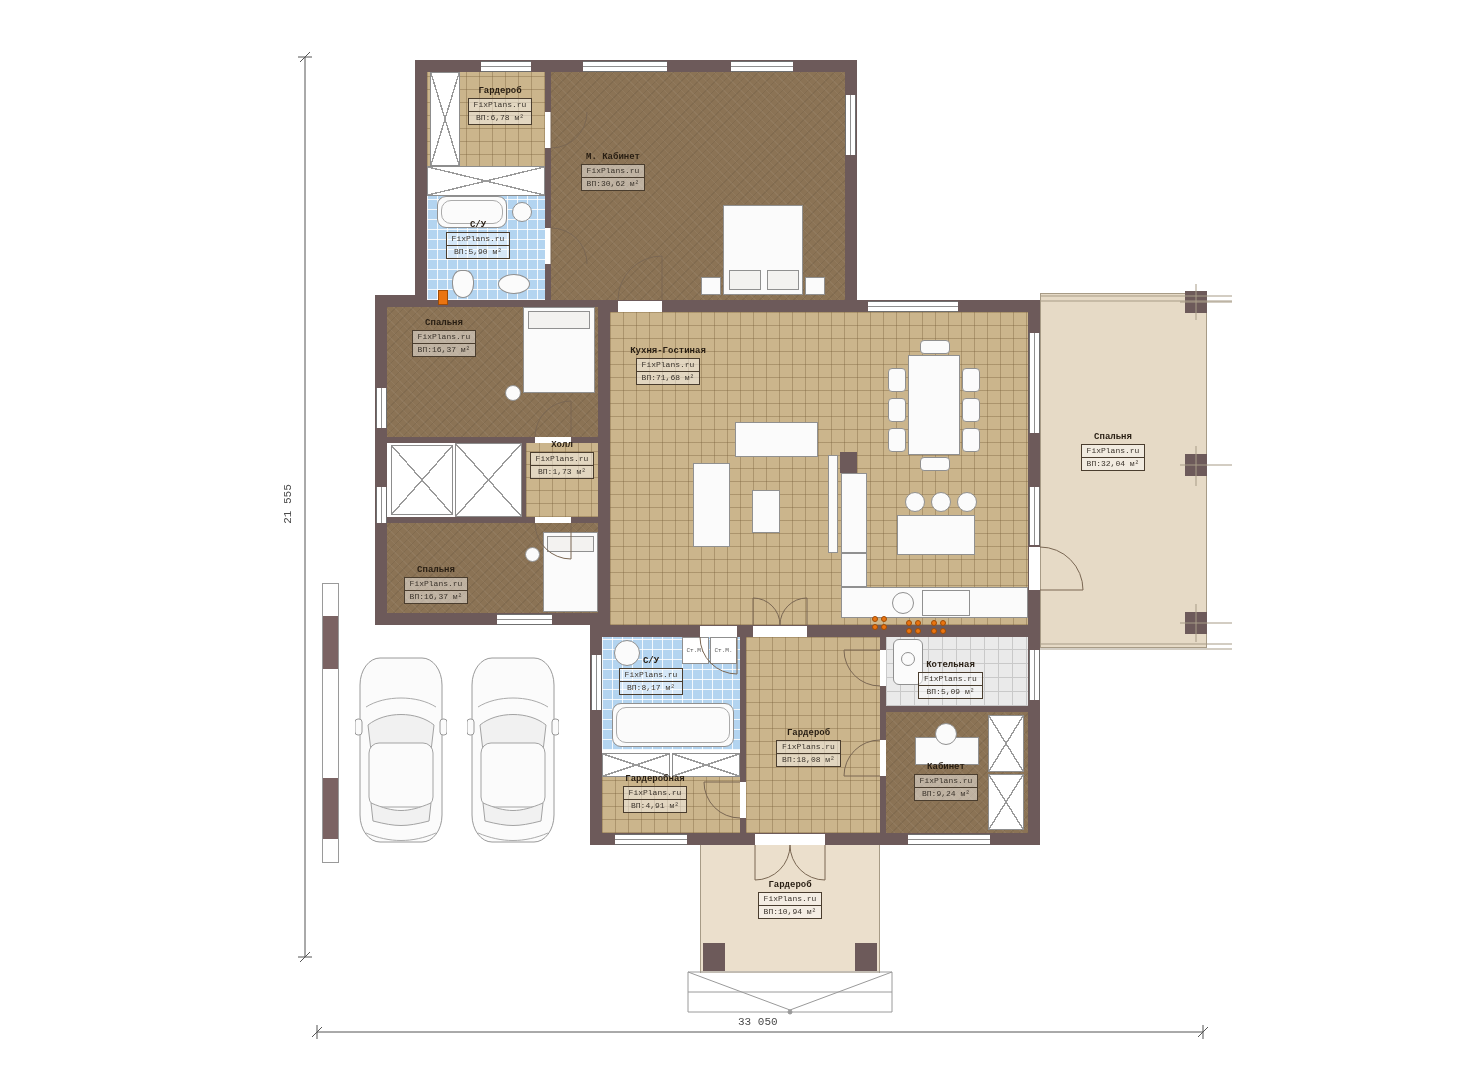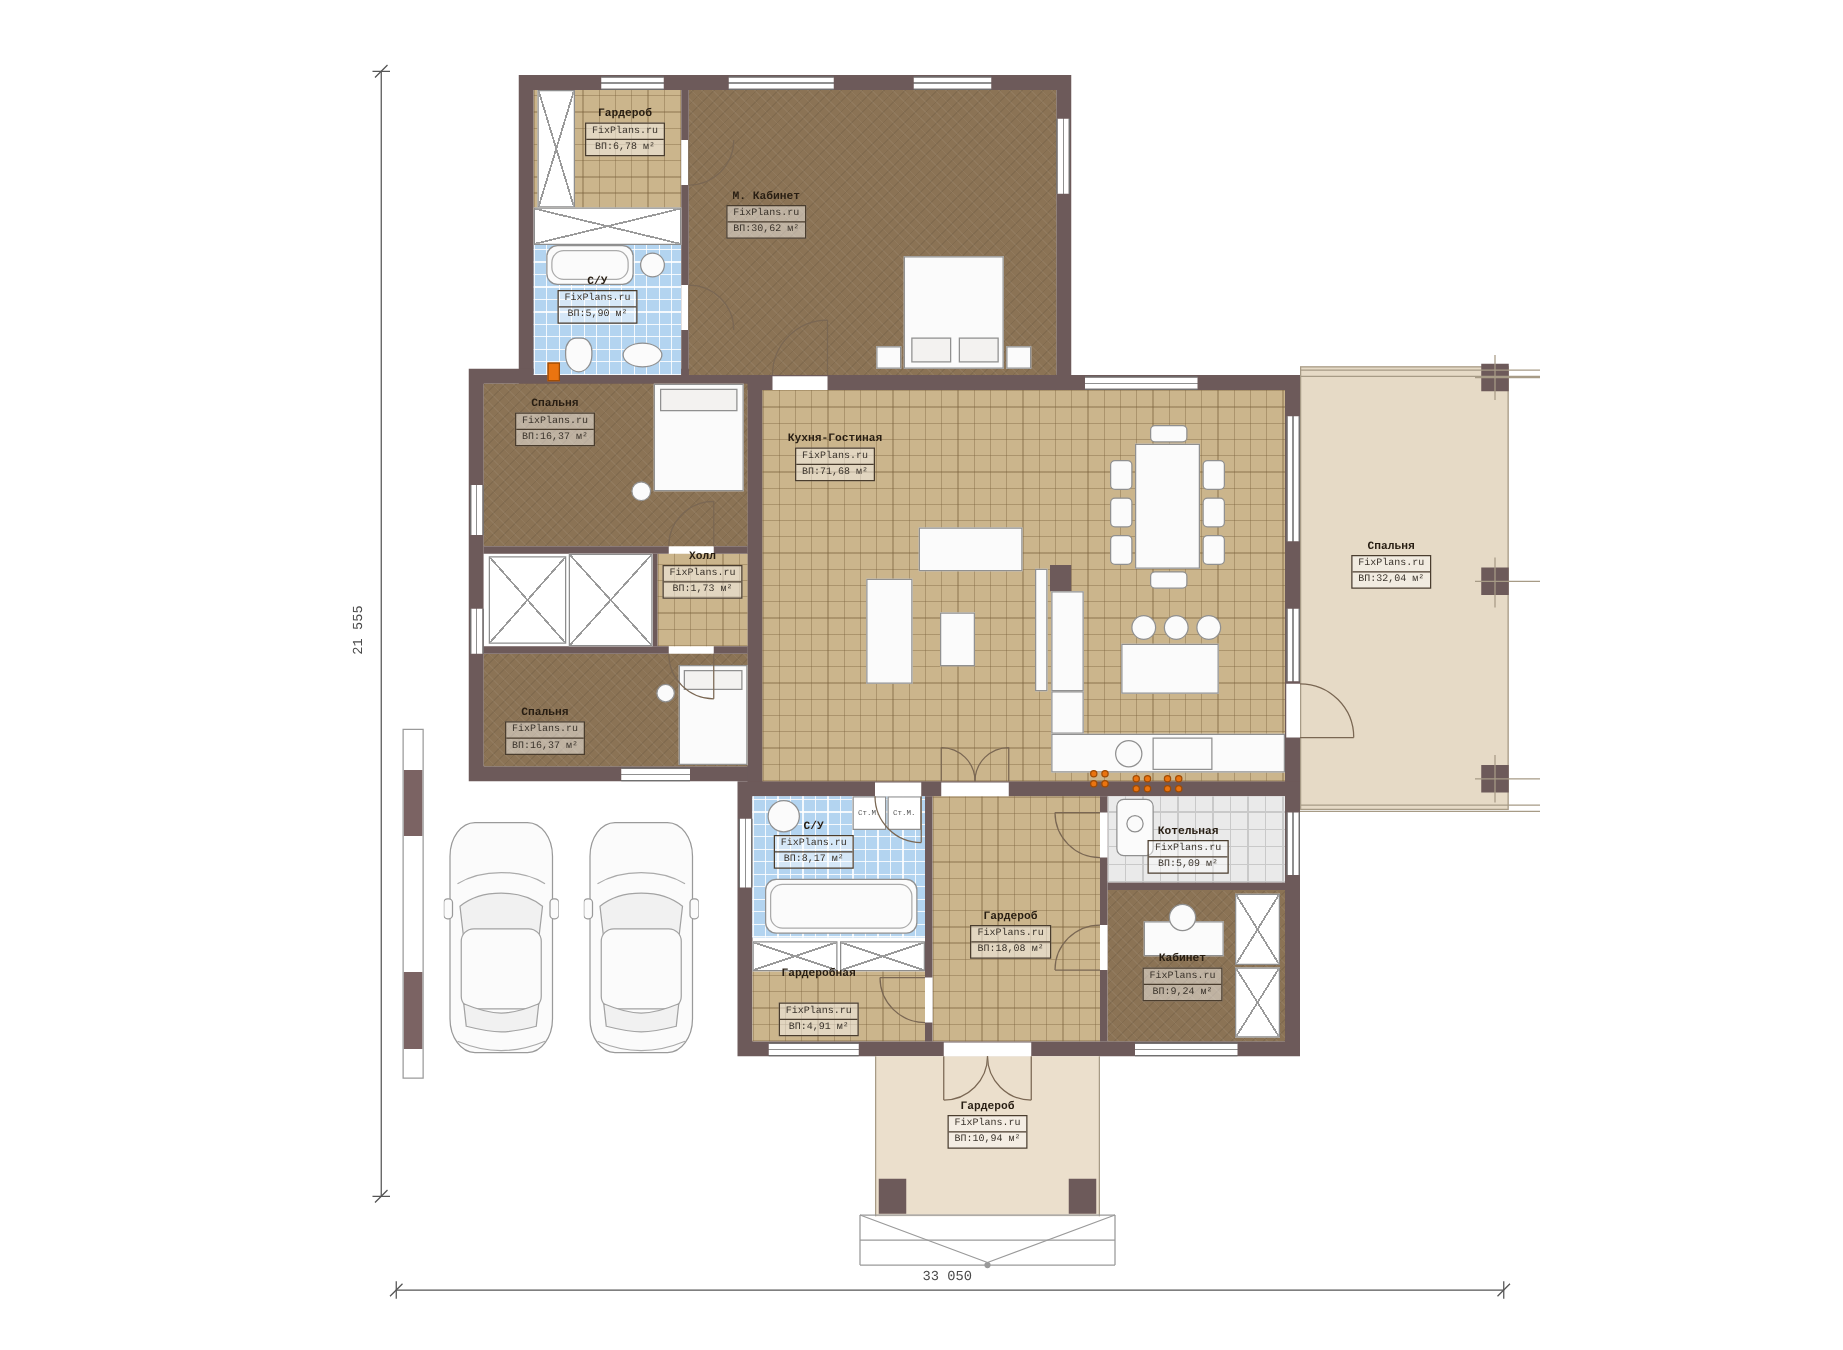--- a/index.html
+++ b/index.html
@@ -354,21 +354,21 @@
         <div class="ar">ВП:5,09 м²</div>
       </div>
   </div>
   <div class="rl" style="left:896px;top:762px;width:100px;">
     <div class="nm">Кабинет</div>
     <div class="bx">
         <div class="wm">FixPlans.ru</div>
         <div class="ar">ВП:9,24 м²</div>
       </div>
   </div>
-  <div class="rl" style="left:600px;top:774px;width:110px;gap:16px;">
+  <div class="rl" style="left:600px;top:774px;width:110px;">
     <div class="nm">Гардеробная</div>
     <div class="bx">
         <div class="wm">FixPlans.ru</div>
         <div class="ar">ВП:4,91 м²</div>
       </div>
   </div>
   <div class="rl" style="left:740px;top:880px;width:100px;">
     <div class="nm">Гардероб</div>
     <div class="bx">
         <div class="wm">FixPlans.ru</div>

